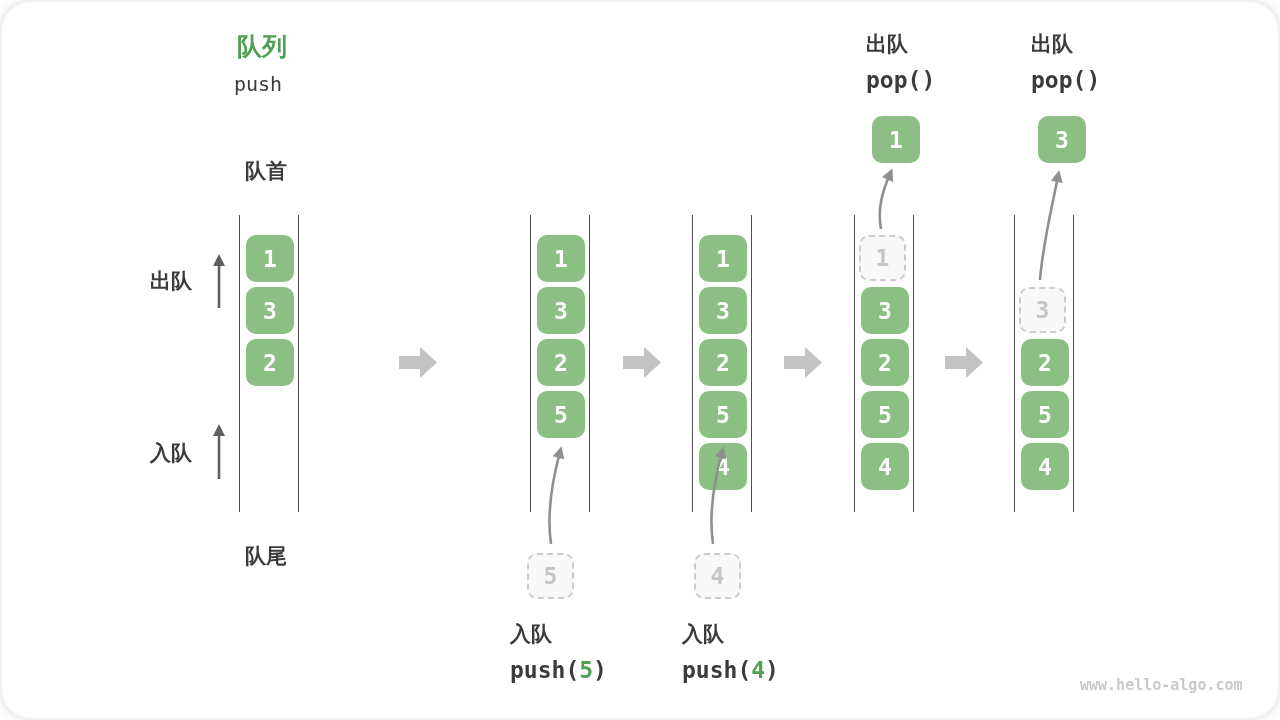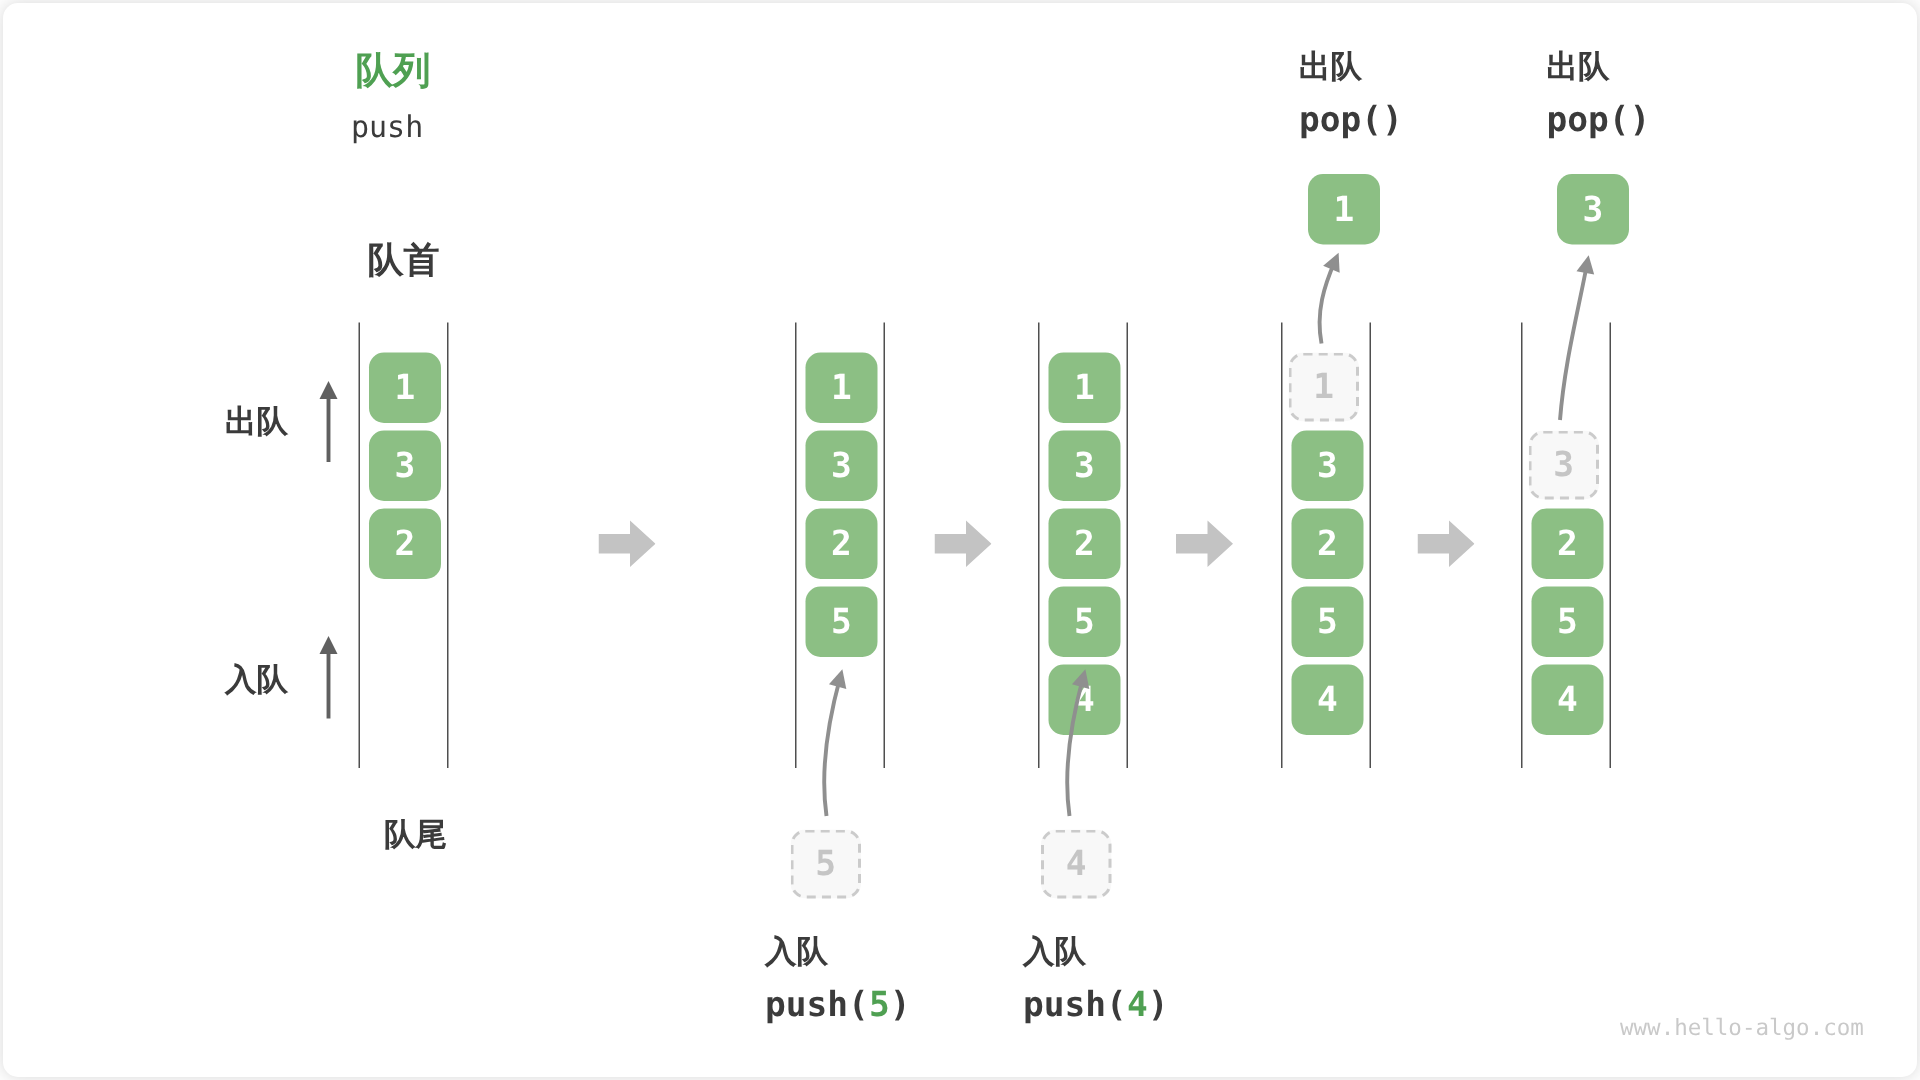--- a/index.html
+++ b/index.html
@@ -1,44 +1,44 @@
 <!DOCTYPE html>
 <html style="--cell-green: #8CBF84; --accent-green: #4FA052;"><head>
 <meta charset="utf-8">
 <style>
   html,body{margin:0;padding:0;width:1280px;height:720px;background:#fdfdfd;overflow:hidden;}
   #card{position:absolute;left:2px;top:2px;right:2px;bottom:2px;background:#ffffff;
-        border-radius:10px;box-shadow:0 0 10px rgba(0,0,0,0.14);}
+        border-radius:28px;box-shadow:0 0 10px rgba(0,0,0,0.14);}
   .abs{position:absolute;}
   .cjk{font-family:"Liberation Sans",sans-serif;font-weight:700;color:#3b3b3b;}
   .mono{font-family:"DejaVu Sans Mono",monospace;color:#3b3b3b;}
 
   #title-zh{left:235px;top:28px;font-size:25px;color:var(--accent-green);}
   #title-en{left:232px;top:70px;font-size:20px;}
 
-  #label-front{left:243px;top:155px;font-size:24px;}
-  #label-rear{left:243px;top:540px;font-size:21px;margin-left:11px;}
+  #label-front{left:243px;top:155px;font-size:21px;}
+  #label-rear{left:243px;top:540px;font-size:21px;}
   #label-dequeue{left:148px;top:265px;font-size:21px;}
   #label-enqueue{left:148px;top:437px;font-size:21px;}
 
   .queue-column{position:absolute;border-left:1.6px solid #4f4f4f;border-right:1.6px solid #4f4f4f;}
 
   .cell{position:absolute;width:48px;height:47px;border-radius:10px;display:flex;align-items:center;
         justify-content:center;font-family:"DejaVu Sans Mono",monospace;font-weight:700;font-size:23px;}
   .cell.solid{background:var(--cell-green);color:#ffffff;}
   .cell.dashed{background:#f8f8f8;border:2.5px dashed #cbcbcb;color:#c5c5c5;width:43px;height:42px;}
 
   .op-block{position:absolute;}
   .op-zh{font-family:"Liberation Sans",sans-serif;font-weight:700;font-size:21px;color:#3b3b3b;}
   .op-code{font-family:"DejaVu Sans Mono",monospace;font-weight:600;font-size:23px;color:#3b3b3b;margin-top:9px;}
   .op-arg{color:var(--accent-green);font-weight:800;}
 
   .block-arrow{position:absolute;width:38px;height:35px;}
 
-  #watermark{left:1078px;top:674px;font-size:15px;color:#c9c9c9;font-weight:400;}
+  #watermark{left:1078px;top:674px;font-size:15px;color:#c9c9c9;font-weight:700;}
 
   svg.overlay{position:absolute;left:0;top:0;pointer-events:none;}
 </style>
 </head>
 <body>
 
 <div id="card">
 
   <div class="abs cjk" id="title-zh">队列</div>
   <div class="abs mono" id="title-en">push</div>

